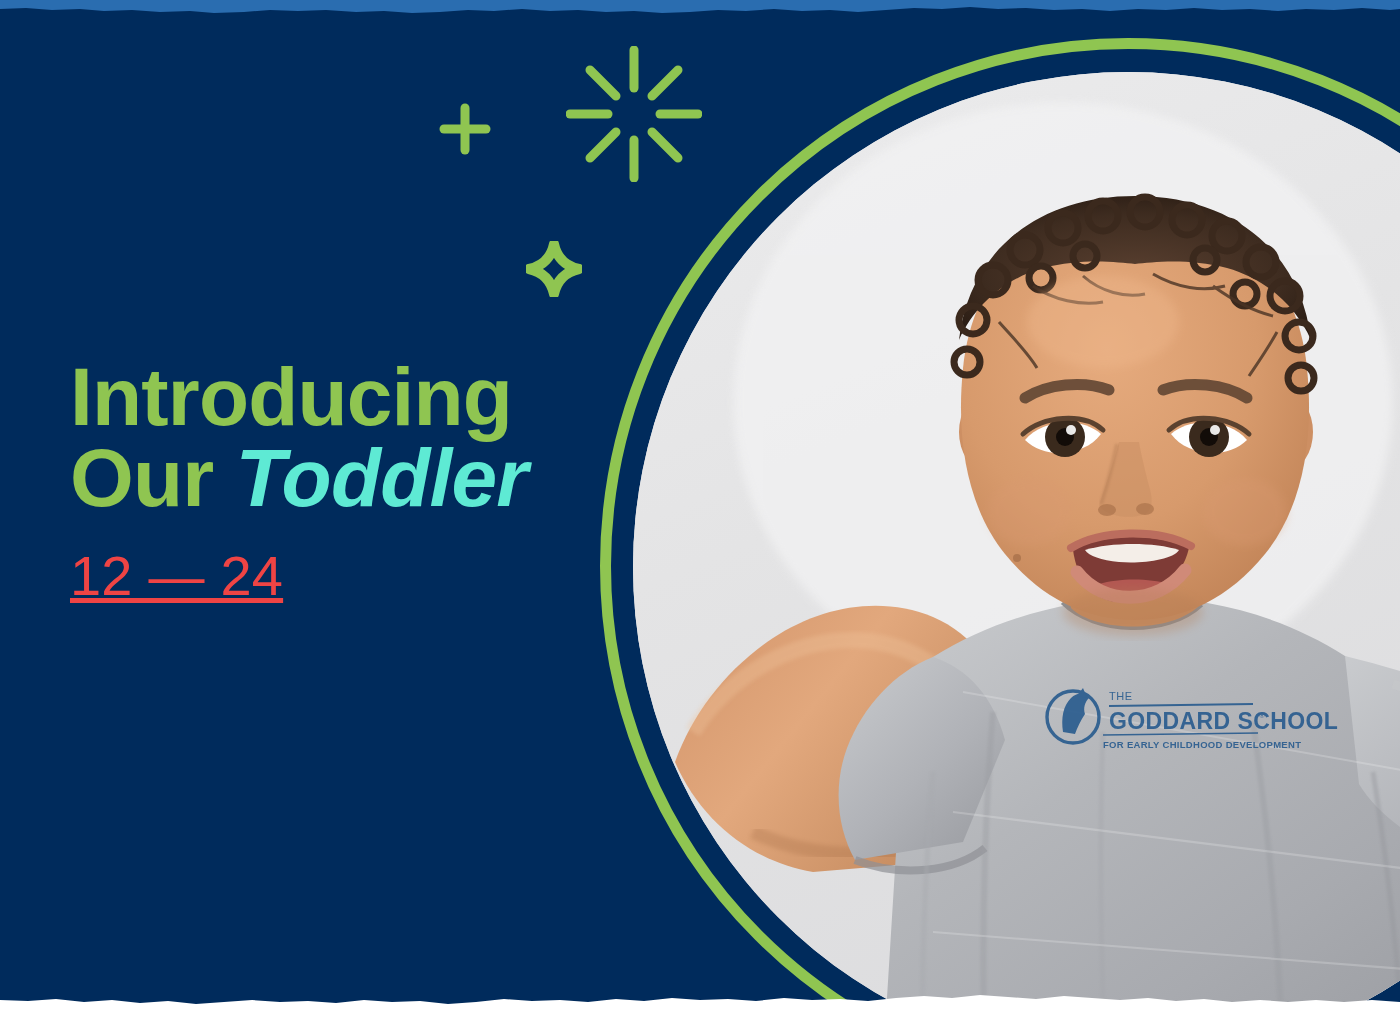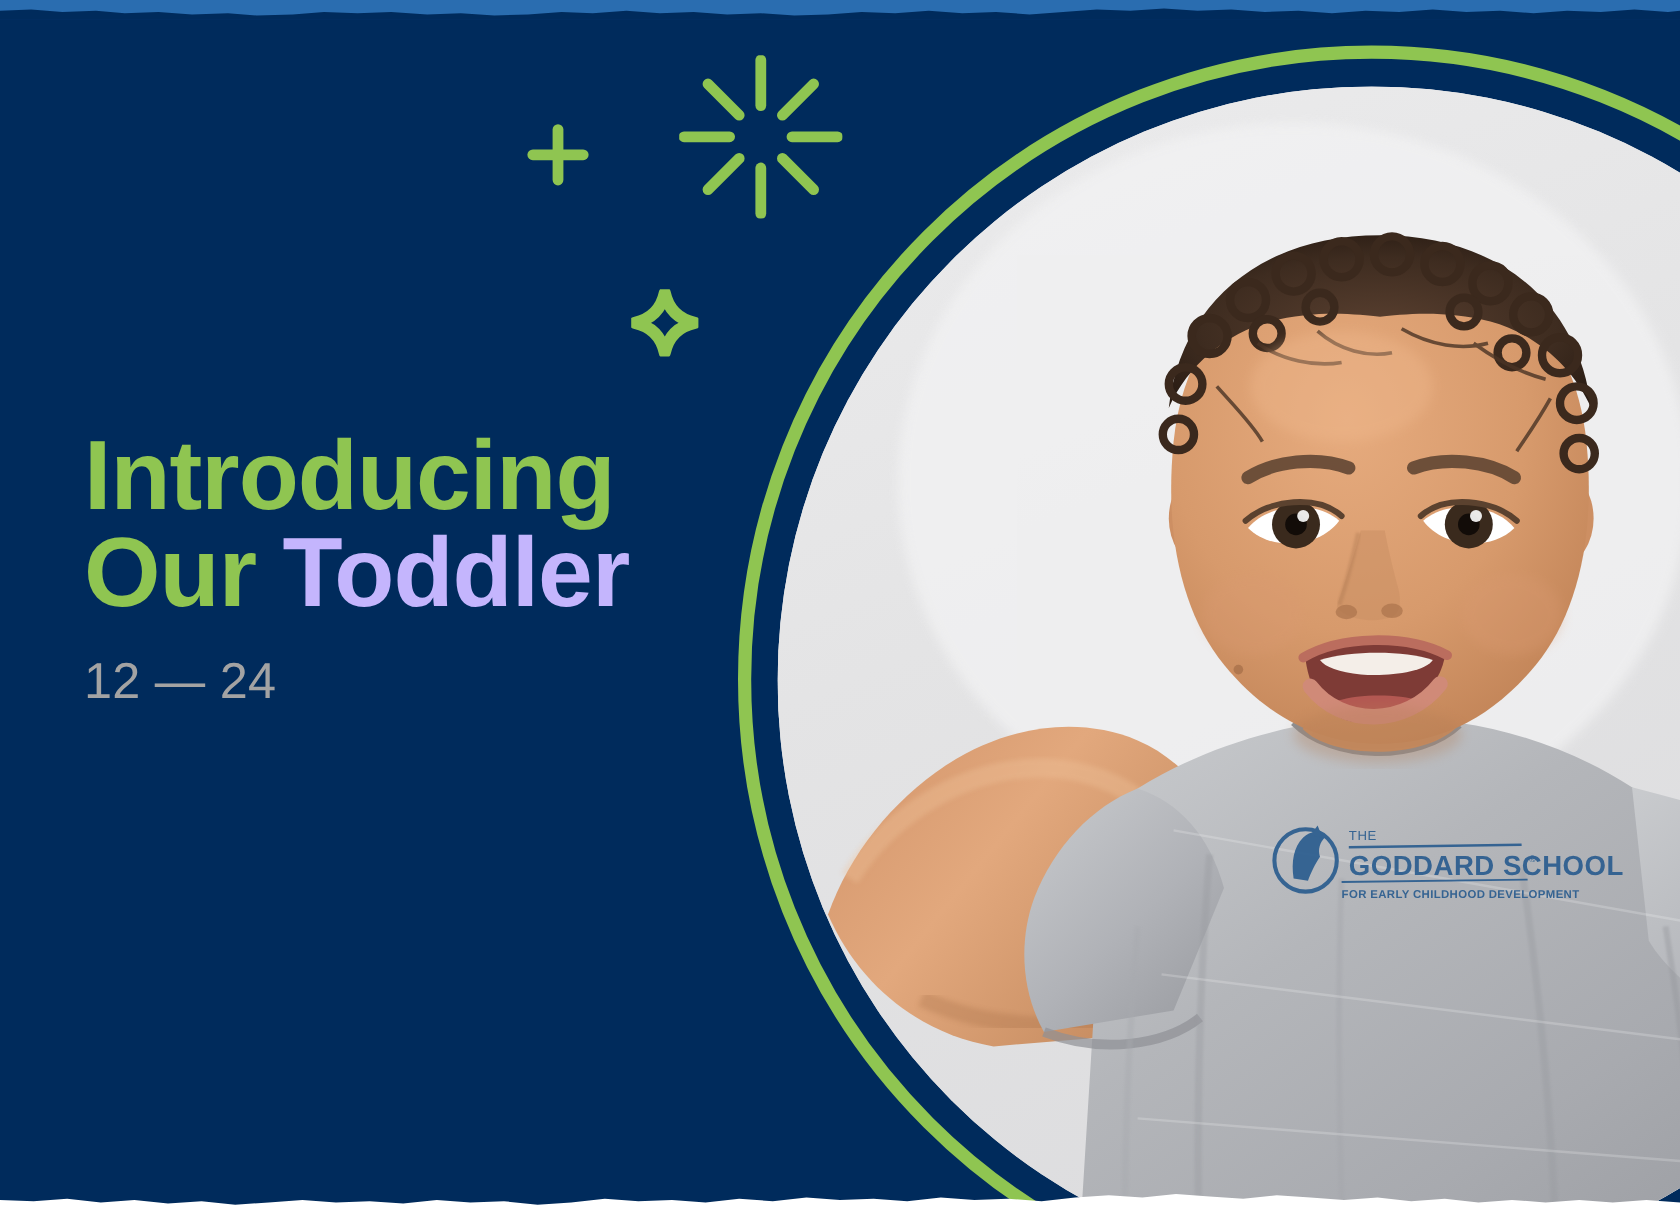--- a/index.html
+++ b/index.html
@@ -33,21 +33,21 @@
     width: 1400px;
     height: 24px;
     z-index: 40;
     pointer-events: none;
   }
 
   
   .photo-stage {
     position: absolute;
     top: 0;
-    right: 0;
+    right: 15px;
     width: 820px;
     height: 846px;
     z-index: 10;
   }
 
   .green-ring {
     position: absolute;
     left: 35px;
     top: 38px;
     width: 1056px;
@@ -82,29 +82,30 @@
   }
 
   .headline {
     margin: 0;
     font-size: 82px;
     line-height: 0.99;
     font-weight: 700;
     letter-spacing: -0.8px;
     color: #8fc551;
   }
-  .headline .hl-white { color: #c4b5fd; }
+  .headline .hl-white { color: #5eead4; font-style: italic; }
 
   .subhead {
     margin: 26px 0 0 0;
-    font-size: 42px;
+    font-size: 56px;
     line-height: 1.13;
     font-weight: 400;
     letter-spacing: 0.2px;
-    color: #a3a3a3;
+    color: #ef4444;
+    text-decoration: underline;
   }
   .subhead-line { display: block; }
 
   
   .deco { position: absolute; z-index: 25; }
   .deco-plus      { left: 437px; top: 101px; }
   .deco-starburst { left: 566px; top: 46px; }
   .deco-diamond   { left: 526px; top: 241px; }
 </style>
 </head>

